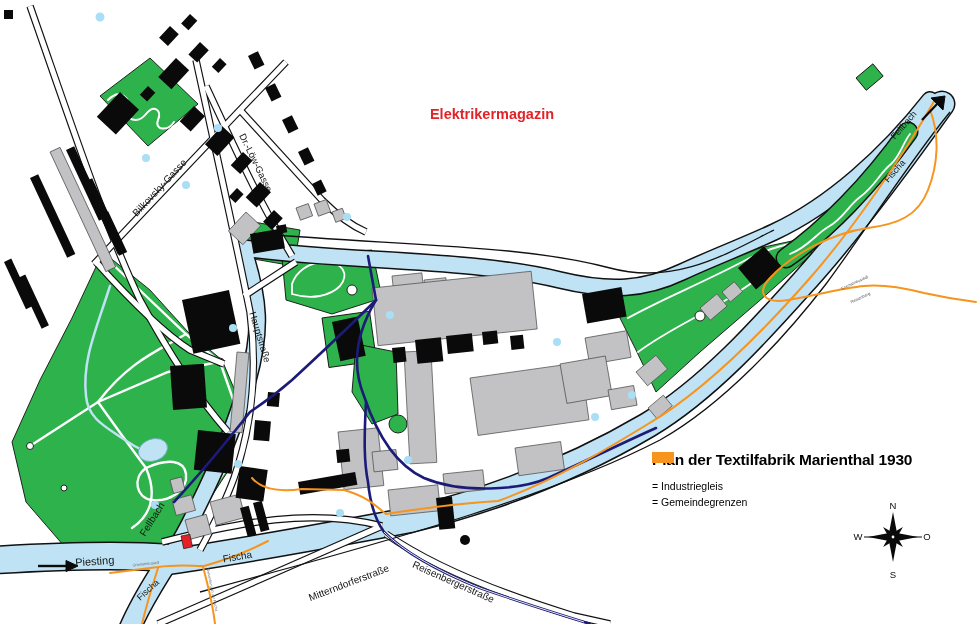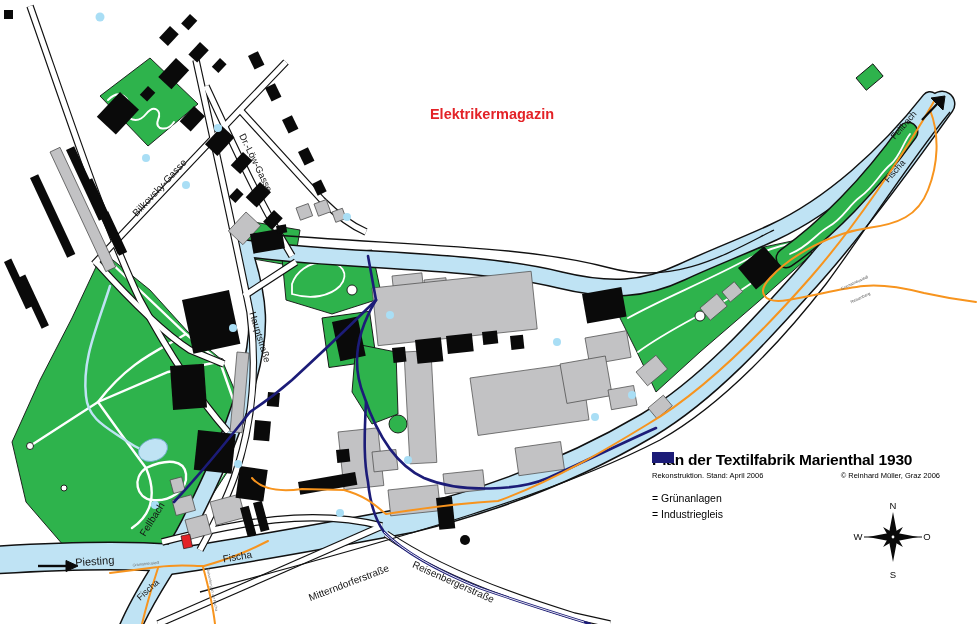--- a/index.html
+++ b/index.html
@@ -266,32 +266,28 @@
     <circle cx="893" cy="537" r="1.4" fill="#ffffff"></circle>
     <text x="893" y="509" text-anchor="middle" font-size="9.5" fill="#0a0a0a" font-family="'Liberation Sans',sans-serif">N</text>
     <text x="893" y="578" text-anchor="middle" font-size="9.5" fill="#0a0a0a" font-family="'Liberation Sans',sans-serif">S</text>
     <text x="858" y="540" text-anchor="middle" font-size="9.5" fill="#0a0a0a" font-family="'Liberation Sans',sans-serif">W</text>
     <text x="927" y="540" text-anchor="middle" font-size="9.5" fill="#0a0a0a" font-family="'Liberation Sans',sans-serif">O</text>
   </g>
 </svg>
 
 <div class="legend">
   <div class="lg-title">Plan der Textilfabrik Marienthal 1930</div>
-  <div class="lg-sub">
-    <span>Rekonstruktion. Stand: April 2006</span>
-    <span>© Reinhard Müller, Graz 2006</span>
-  </div>
   <div class="lg-items">
-    <div class="lg-row">
-      <svg class="lg-chip" width="22" height="11">
-            <rect width="22" height="11" fill="#2eb34c"></rect>
-          </svg>
-      <span>= Grünanlagen</span>
-    </div>
     <div class="lg-row">
       <svg class="lg-chip" width="22" height="11">
             <rect width="22" height="11" fill="#1c1c78"></rect>
           </svg>
       <span>= Industriegleis</span>
     </div>
+    <div class="lg-row">
+      <svg class="lg-chip" width="22" height="11">
+            <rect width="22" height="11" fill="#f7941e"></rect>
+          </svg>
+      <span>= Gemeindegrenzen</span>
+    </div>
   </div>
 </div>
 </div>
 
 </body></html>

